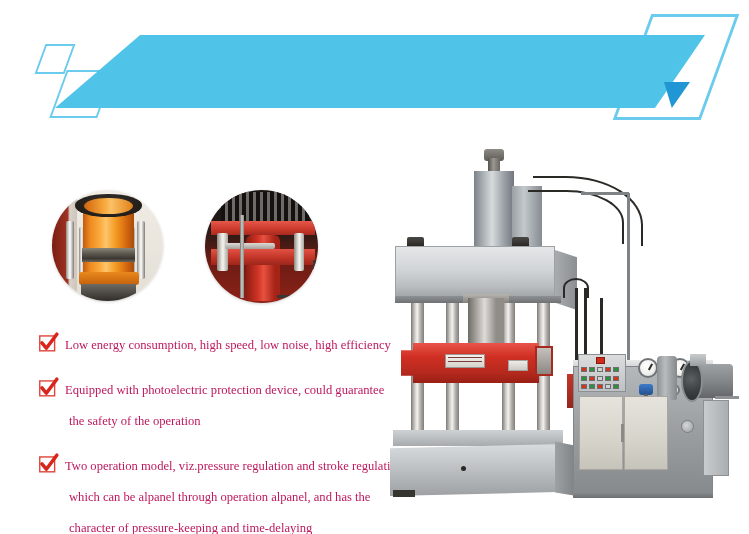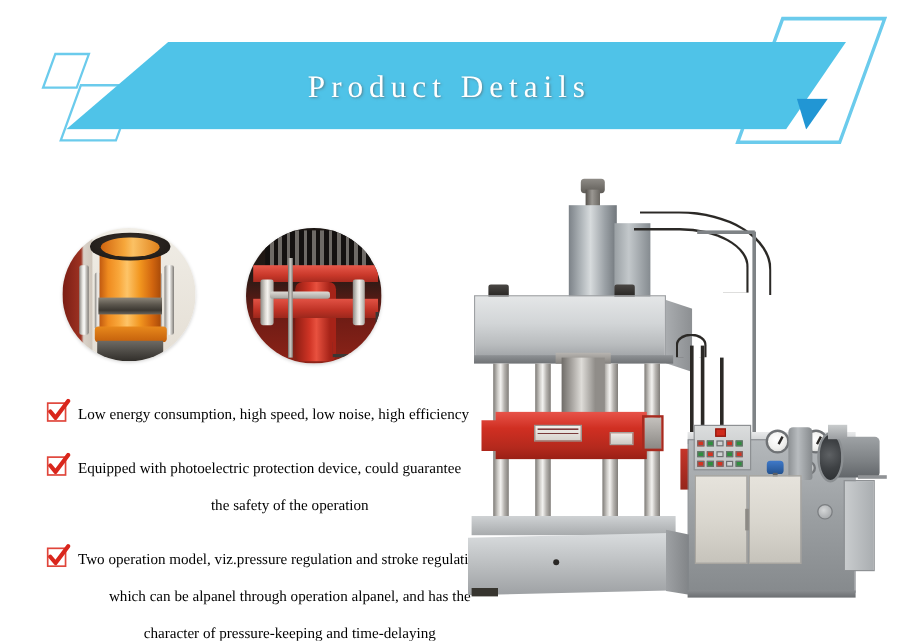--- a/index.html
+++ b/index.html
@@ -200,25 +200,25 @@
   
   #features { position:absolute; left:34px; top:330px; width:380px; }
   .feature-row { position:relative; margin-bottom:14px; }
   .check-icon {
     position:absolute; left:4px; top:2px;
     width:21px; height:21px;
   }
   .feature-text {
     margin-left:31px;
     font-size:12.6px;
-    color:#000000;
+    color:#be185d;
     line-height:31px;
     white-space:nowrap;
   }
-  .feature-text .cont { display:block; padding-left:4px;text-align:center; }
+  .feature-text .cont { display:block; padding-left:4px; }
 
   
   #machine { position:absolute; left:385px; top:138px; width:364px; height:396px; }
 
   .m-cyl-top {
     position:absolute; left:103px; top:20px;
     width:12px; height:14px;
     background:linear-gradient(90deg,#55514c,#9a9792 45%,#6a6762);
   }
   .m-cyl-knob {
@@ -532,21 +532,20 @@
 
 <div id="header">
 
   <div class="deco-outline deco-sm"></div>
   <div class="deco-outline deco-md"></div>
   <div class="deco-lg"></div>
 
   <div class="banner-bar"></div>
   <div class="deco-overlap"></div>
 
-  <div class="banner-title">Product Details</div>
 </div>
 
 <div class="circle-photo" id="circle-1">
   <div class="c1-bg"></div>
   <div class="c1-colL"></div>
   <div class="c1-colR"></div>
   <div class="c1-colL2"></div>
   <div class="c1-colR2"></div>
   <div class="c1-cyl"></div>
   <div class="c1-collar"></div>

